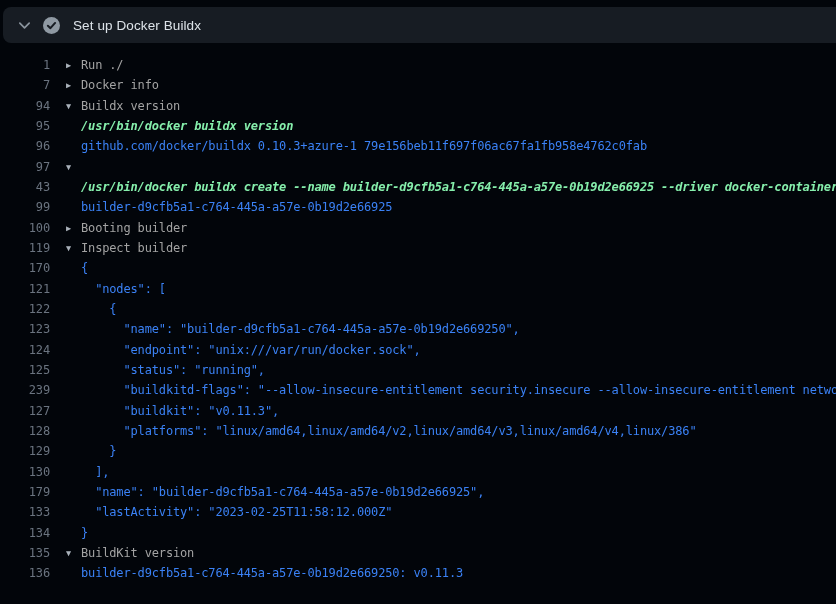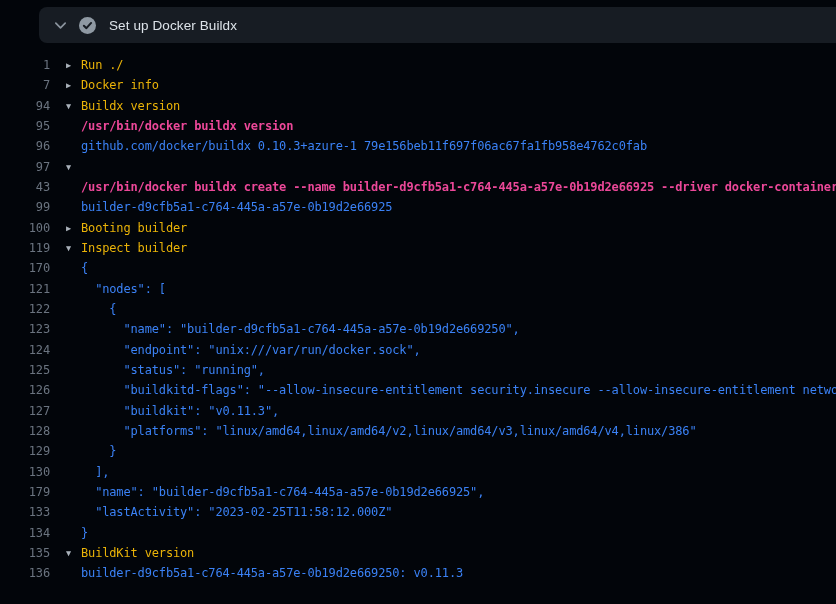--- a/index.html
+++ b/index.html
@@ -14,21 +14,20 @@
   
   .step-header {
     position: absolute;
     top: 7px; left: 3px; right: 0;
     height: 36px;
     background: #171c23;
     border-radius: 8px 0 0 8px;
     display: flex;
     align-items: center;
     padding-left: 13px;
-    margin-left: 36px;
   }
   .chev { width: 16px; height: 16px; display: inline-flex; align-items: center; justify-content: center; cursor: pointer; }
   .status { width: 17px; height: 17px; margin-left: 11px; display: inline-flex; }
   .step-title {
     margin-left: 13px;
     font-size: 13.5px;
     font-weight: 400;
     color: #dde3e9;
     letter-spacing: 0.1px;
   }
@@ -58,22 +57,22 @@
   .arrow {
     flex: 0 0 13px;
     width: 13px;
     margin-left: 16px;
     font-size: 8.5px;
     color: #aab2bb;
     text-align: left;
     cursor: pointer;
   }
   .text { margin-left: 2px; color: #cfd5dc; }
-  .text.group { color: #eab308; cursor: pointer; }
-  .text.command { color: #ec4899; font-weight: 700; }
+  .text.group { color: #a3a3a3; cursor: pointer; }
+  .text.command { color: #86efac; font-weight: 700; font-style: italic; }
   .text.output { color: #3b82f6; }
 </style>
 </head>
 <body>
 
 <div class="stage">
 
   <div class="step-header">
     <span class="chev">
       <svg width="15" height="15" viewBox="0 0 16 16" fill="none">
@@ -99,21 +98,21 @@
       <div class="row"><span class="num">43</span><span class="arrow"></span><span class="text command">/usr/bin/docker buildx create --name builder-d9cfb5a1-c764-445a-a57e-0b19d2e66925 --driver docker-container</span></div>
       <div class="row"><span class="num">99</span><span class="arrow"></span><span class="text output">builder-d9cfb5a1-c764-445a-a57e-0b19d2e66925</span></div>
       <div class="row"><span class="num">100</span><span class="arrow">▶</span><span class="text group">Booting builder</span></div>
       <div class="row"><span class="num">119</span><span class="arrow">▼</span><span class="text group">Inspect builder</span></div>
       <div class="row"><span class="num">170</span><span class="arrow"></span><span class="text output">{</span></div>
       <div class="row"><span class="num">121</span><span class="arrow"></span><span class="text output">  "nodes": [</span></div>
       <div class="row"><span class="num">122</span><span class="arrow"></span><span class="text output">    {</span></div>
       <div class="row"><span class="num">123</span><span class="arrow"></span><span class="text output">      "name": "builder-d9cfb5a1-c764-445a-a57e-0b19d2e669250",</span></div>
       <div class="row"><span class="num">124</span><span class="arrow"></span><span class="text output">      "endpoint": "unix:///var/run/docker.sock",</span></div>
       <div class="row"><span class="num">125</span><span class="arrow"></span><span class="text output">      "status": "running",</span></div>
-      <div class="row"><span class="num">126</span><span class="arrow"></span><span class="text output">      "buildkitd-flags": "--allow-insecure-entitlement security.insecure --allow-insecure-entitlement network.host",</span></div>
+      <div class="row"><span class="num">239</span><span class="arrow"></span><span class="text output">      "buildkitd-flags": "--allow-insecure-entitlement security.insecure --allow-insecure-entitlement network.host",</span></div>
       <div class="row"><span class="num">127</span><span class="arrow"></span><span class="text output">      "buildkit": "v0.11.3",</span></div>
       <div class="row"><span class="num">128</span><span class="arrow"></span><span class="text output">      "platforms": "linux/amd64,linux/amd64/v2,linux/amd64/v3,linux/amd64/v4,linux/386"</span></div>
       <div class="row"><span class="num">129</span><span class="arrow"></span><span class="text output">    }</span></div>
       <div class="row"><span class="num">130</span><span class="arrow"></span><span class="text output">  ],</span></div>
       <div class="row"><span class="num">179</span><span class="arrow"></span><span class="text output">  "name": "builder-d9cfb5a1-c764-445a-a57e-0b19d2e66925",</span></div>
       <div class="row"><span class="num">133</span><span class="arrow"></span><span class="text output">  "lastActivity": "2023-02-25T11:58:12.000Z"</span></div>
       <div class="row"><span class="num">134</span><span class="arrow"></span><span class="text output">}</span></div>
       <div class="row"><span class="num">135</span><span class="arrow">▼</span><span class="text group">BuildKit version</span></div>
       <div class="row"><span class="num">136</span><span class="arrow"></span><span class="text output">builder-d9cfb5a1-c764-445a-a57e-0b19d2e669250: v0.11.3</span></div>
     </div>

